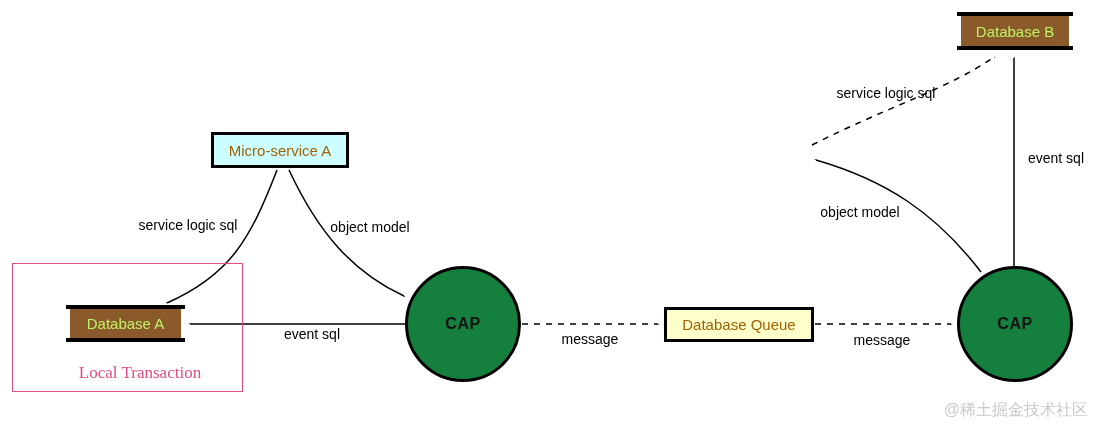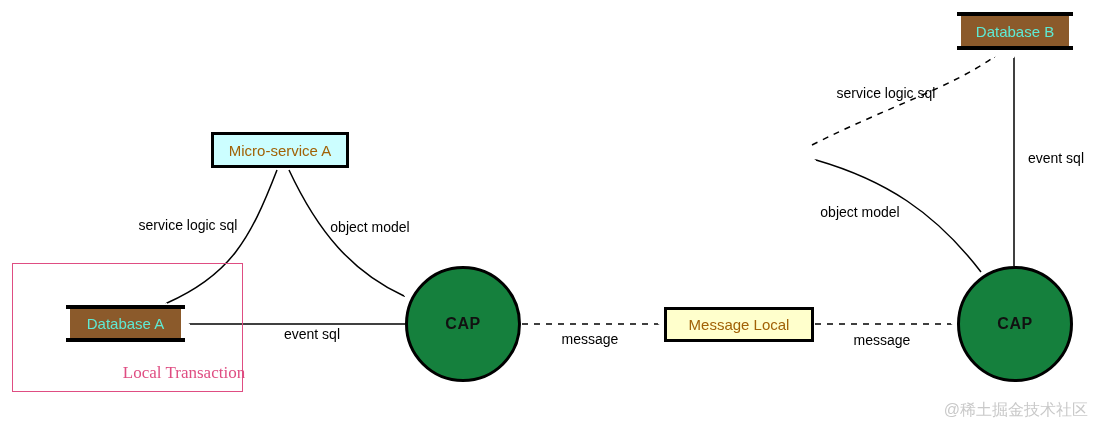--- a/index.html
+++ b/index.html
@@ -42,21 +42,21 @@
     position: absolute;
     box-sizing: border-box;
   }
   .db-bar {
     height: 4px;
     background: #000000;
     width: 100%;
   }
   .db-body {
     background: #8b5a2b;
-    color: #5eead4;
+    color: #bef264;
     margin: 0 4px;
     display: flex;
     align-items: center;
     justify-content: center;
     font-size: 15px;
     white-space: nowrap;
   }
   .cap-circle {
     position: absolute;
     width: 116px;
@@ -78,21 +78,20 @@
     border: 1px solid #df4d82;
     box-sizing: border-box;
   }
   .group-label {
     position: absolute;
     color: #df4d82;
     font-family: "Liberation Serif", serif;
     font-size: 17px;
     white-space: nowrap;
     transform: translate(-50%, -50%);
-    margin-left: 44px;
   }
   .edge-label {
     position: absolute;
     font-size: 14px;
     color: #000000;
     white-space: nowrap;
     transform: translate(-50%, -50%);
   }
   .watermark {
     position: absolute;
@@ -131,21 +130,21 @@
 
     <path d="M 1014,266 L 1014,58" fill="none" stroke="#000000" stroke-width="1.5" marker-end="url(#vee)"></path>
   </svg>
 
   <div class="group-frame" style="left:12px; top:263px; width:231px; height:129px;"></div>
   <div class="group-label" style="left:140px; top:373px;">Local Transaction</div>
 
   <div class="node service-box" style="left:211px; top:132px; width:138px; height:36px;">Micro-service A</div>
 
 
-  <div class="node queue-box" style="left:664px; top:307px; width:150px; height:35px;">Message Local</div>
+  <div class="node queue-box" style="left:664px; top:307px; width:150px; height:35px;">Database Queue</div>
 
   <div class="db-box" style="left:66px; top:305px; width:119px; height:37px;">
     <div class="db-bar"></div>
     <div class="db-body" style="height:29px;">Database A</div>
     <div class="db-bar"></div>
   </div>
 
   <div class="db-box" style="left:957px; top:12px; width:116px; height:38px;">
     <div class="db-bar"></div>
     <div class="db-body" style="height:30px;">Database B</div>

